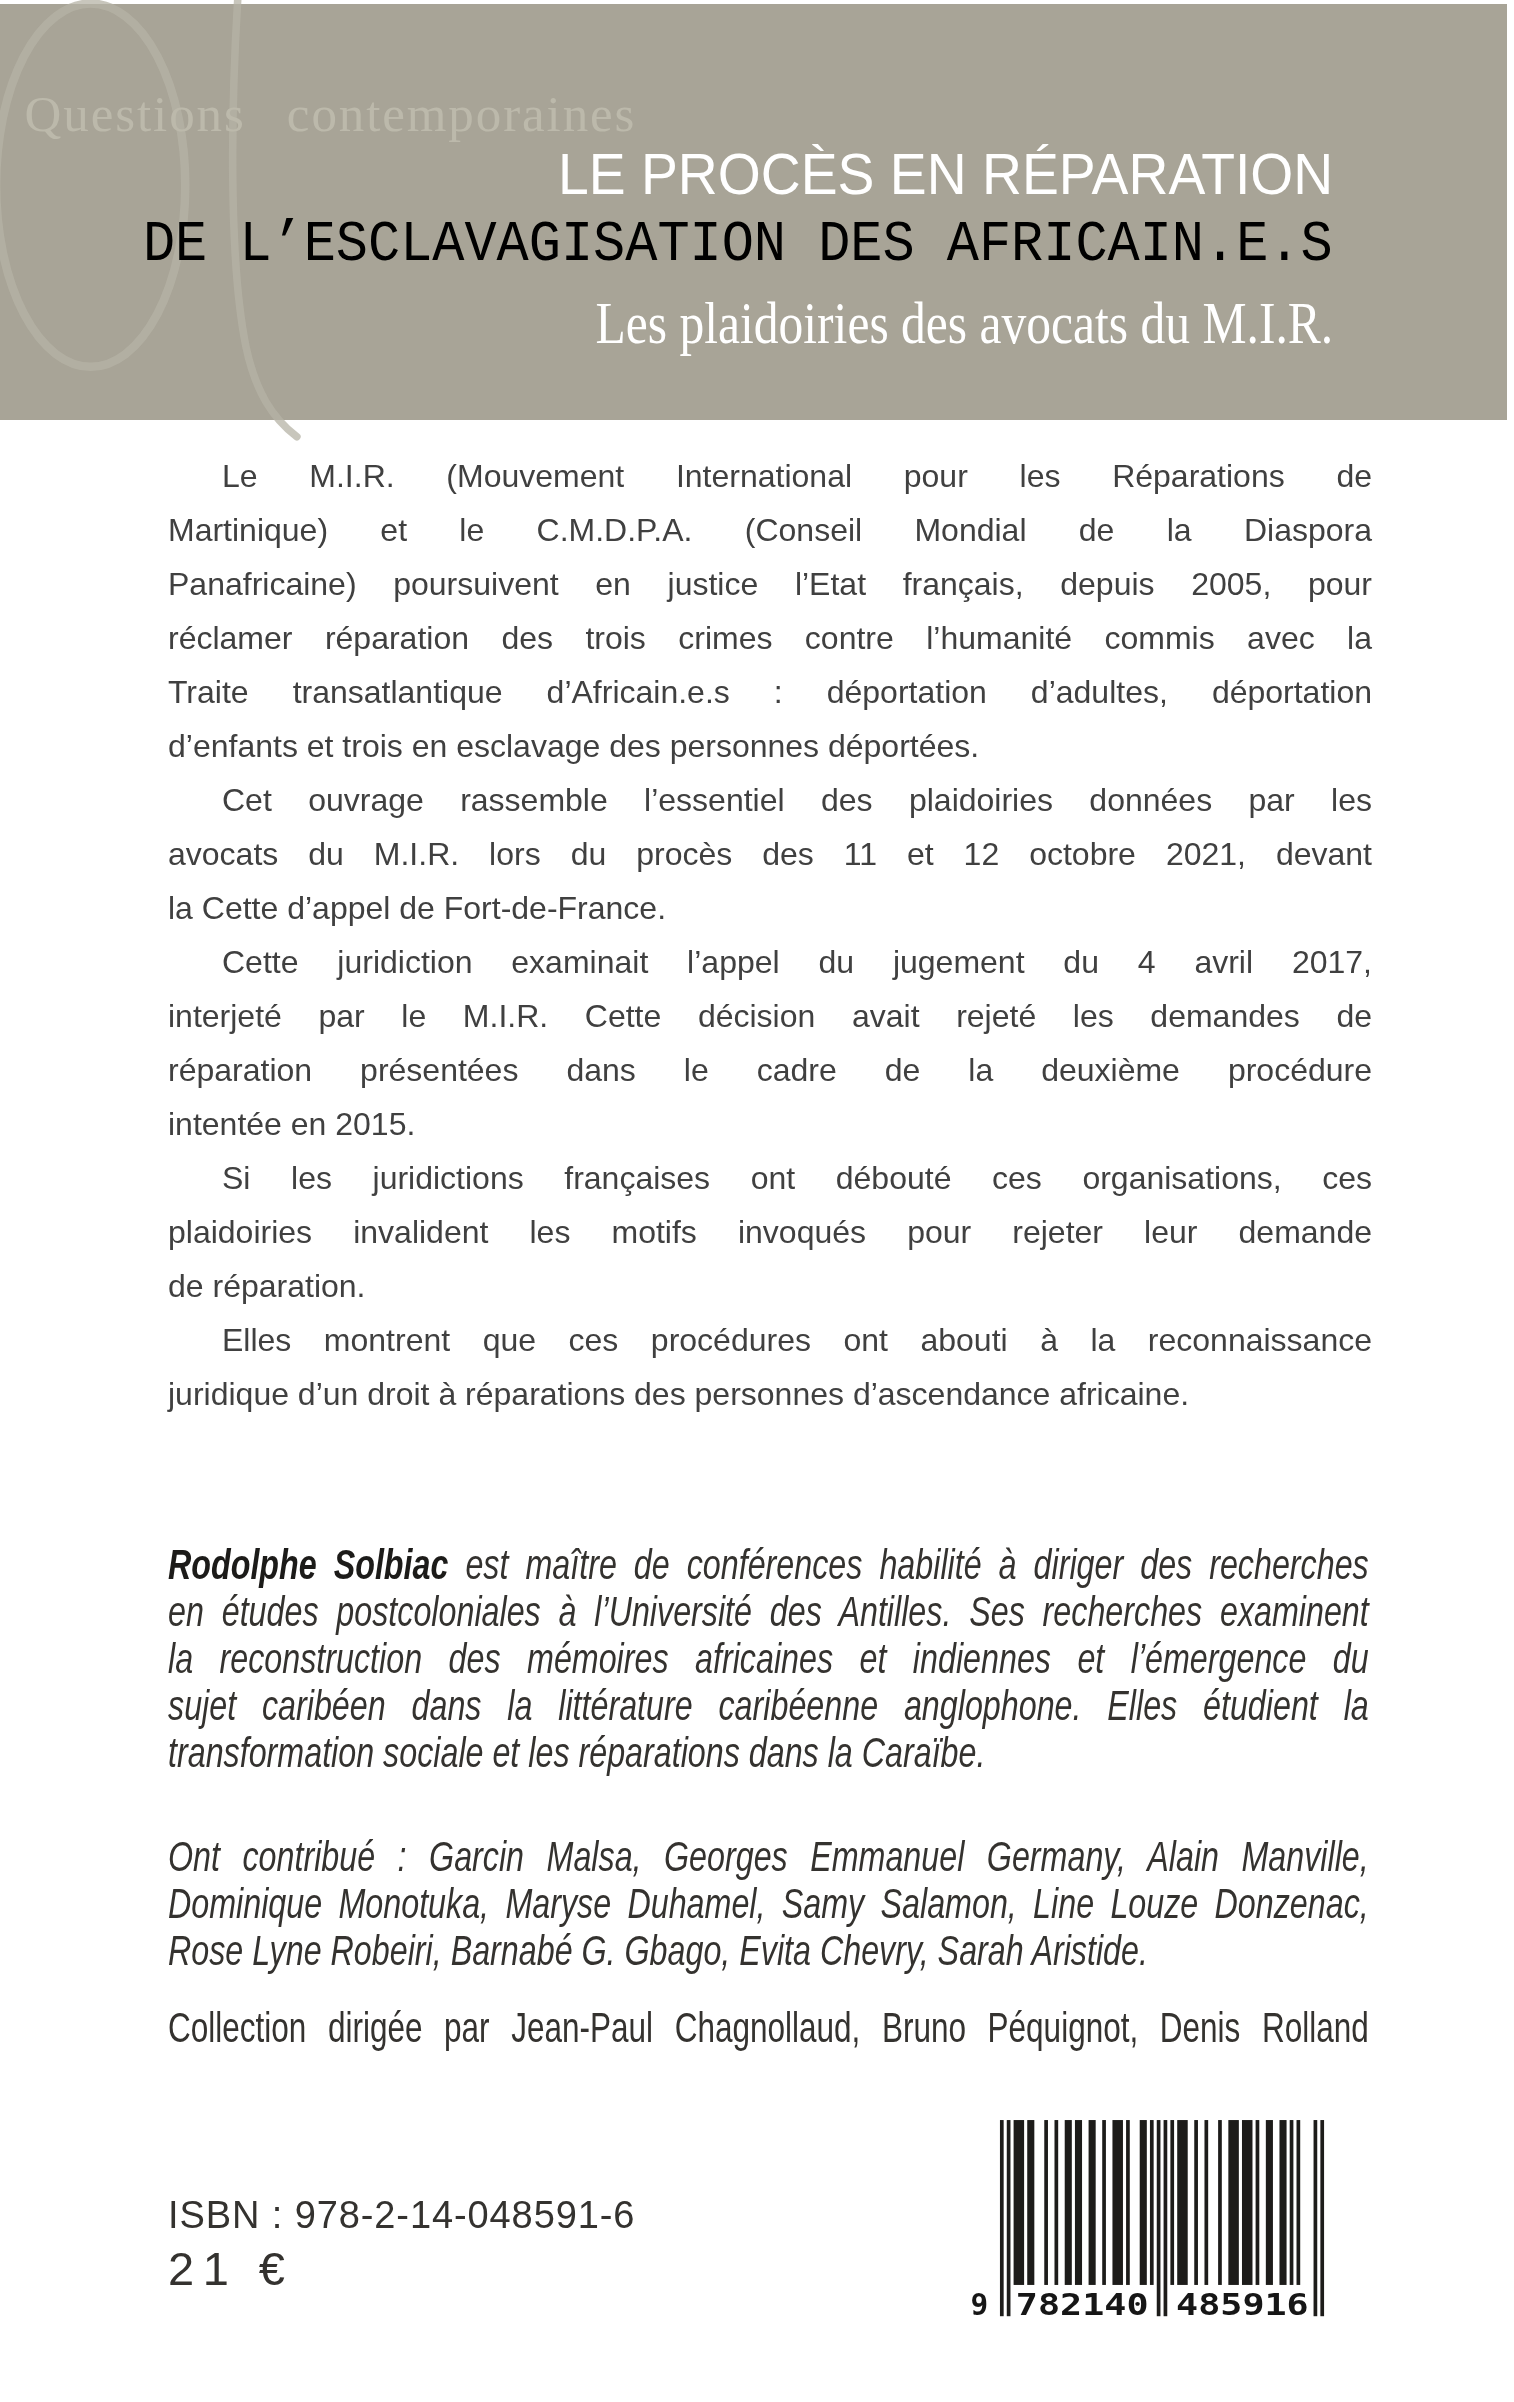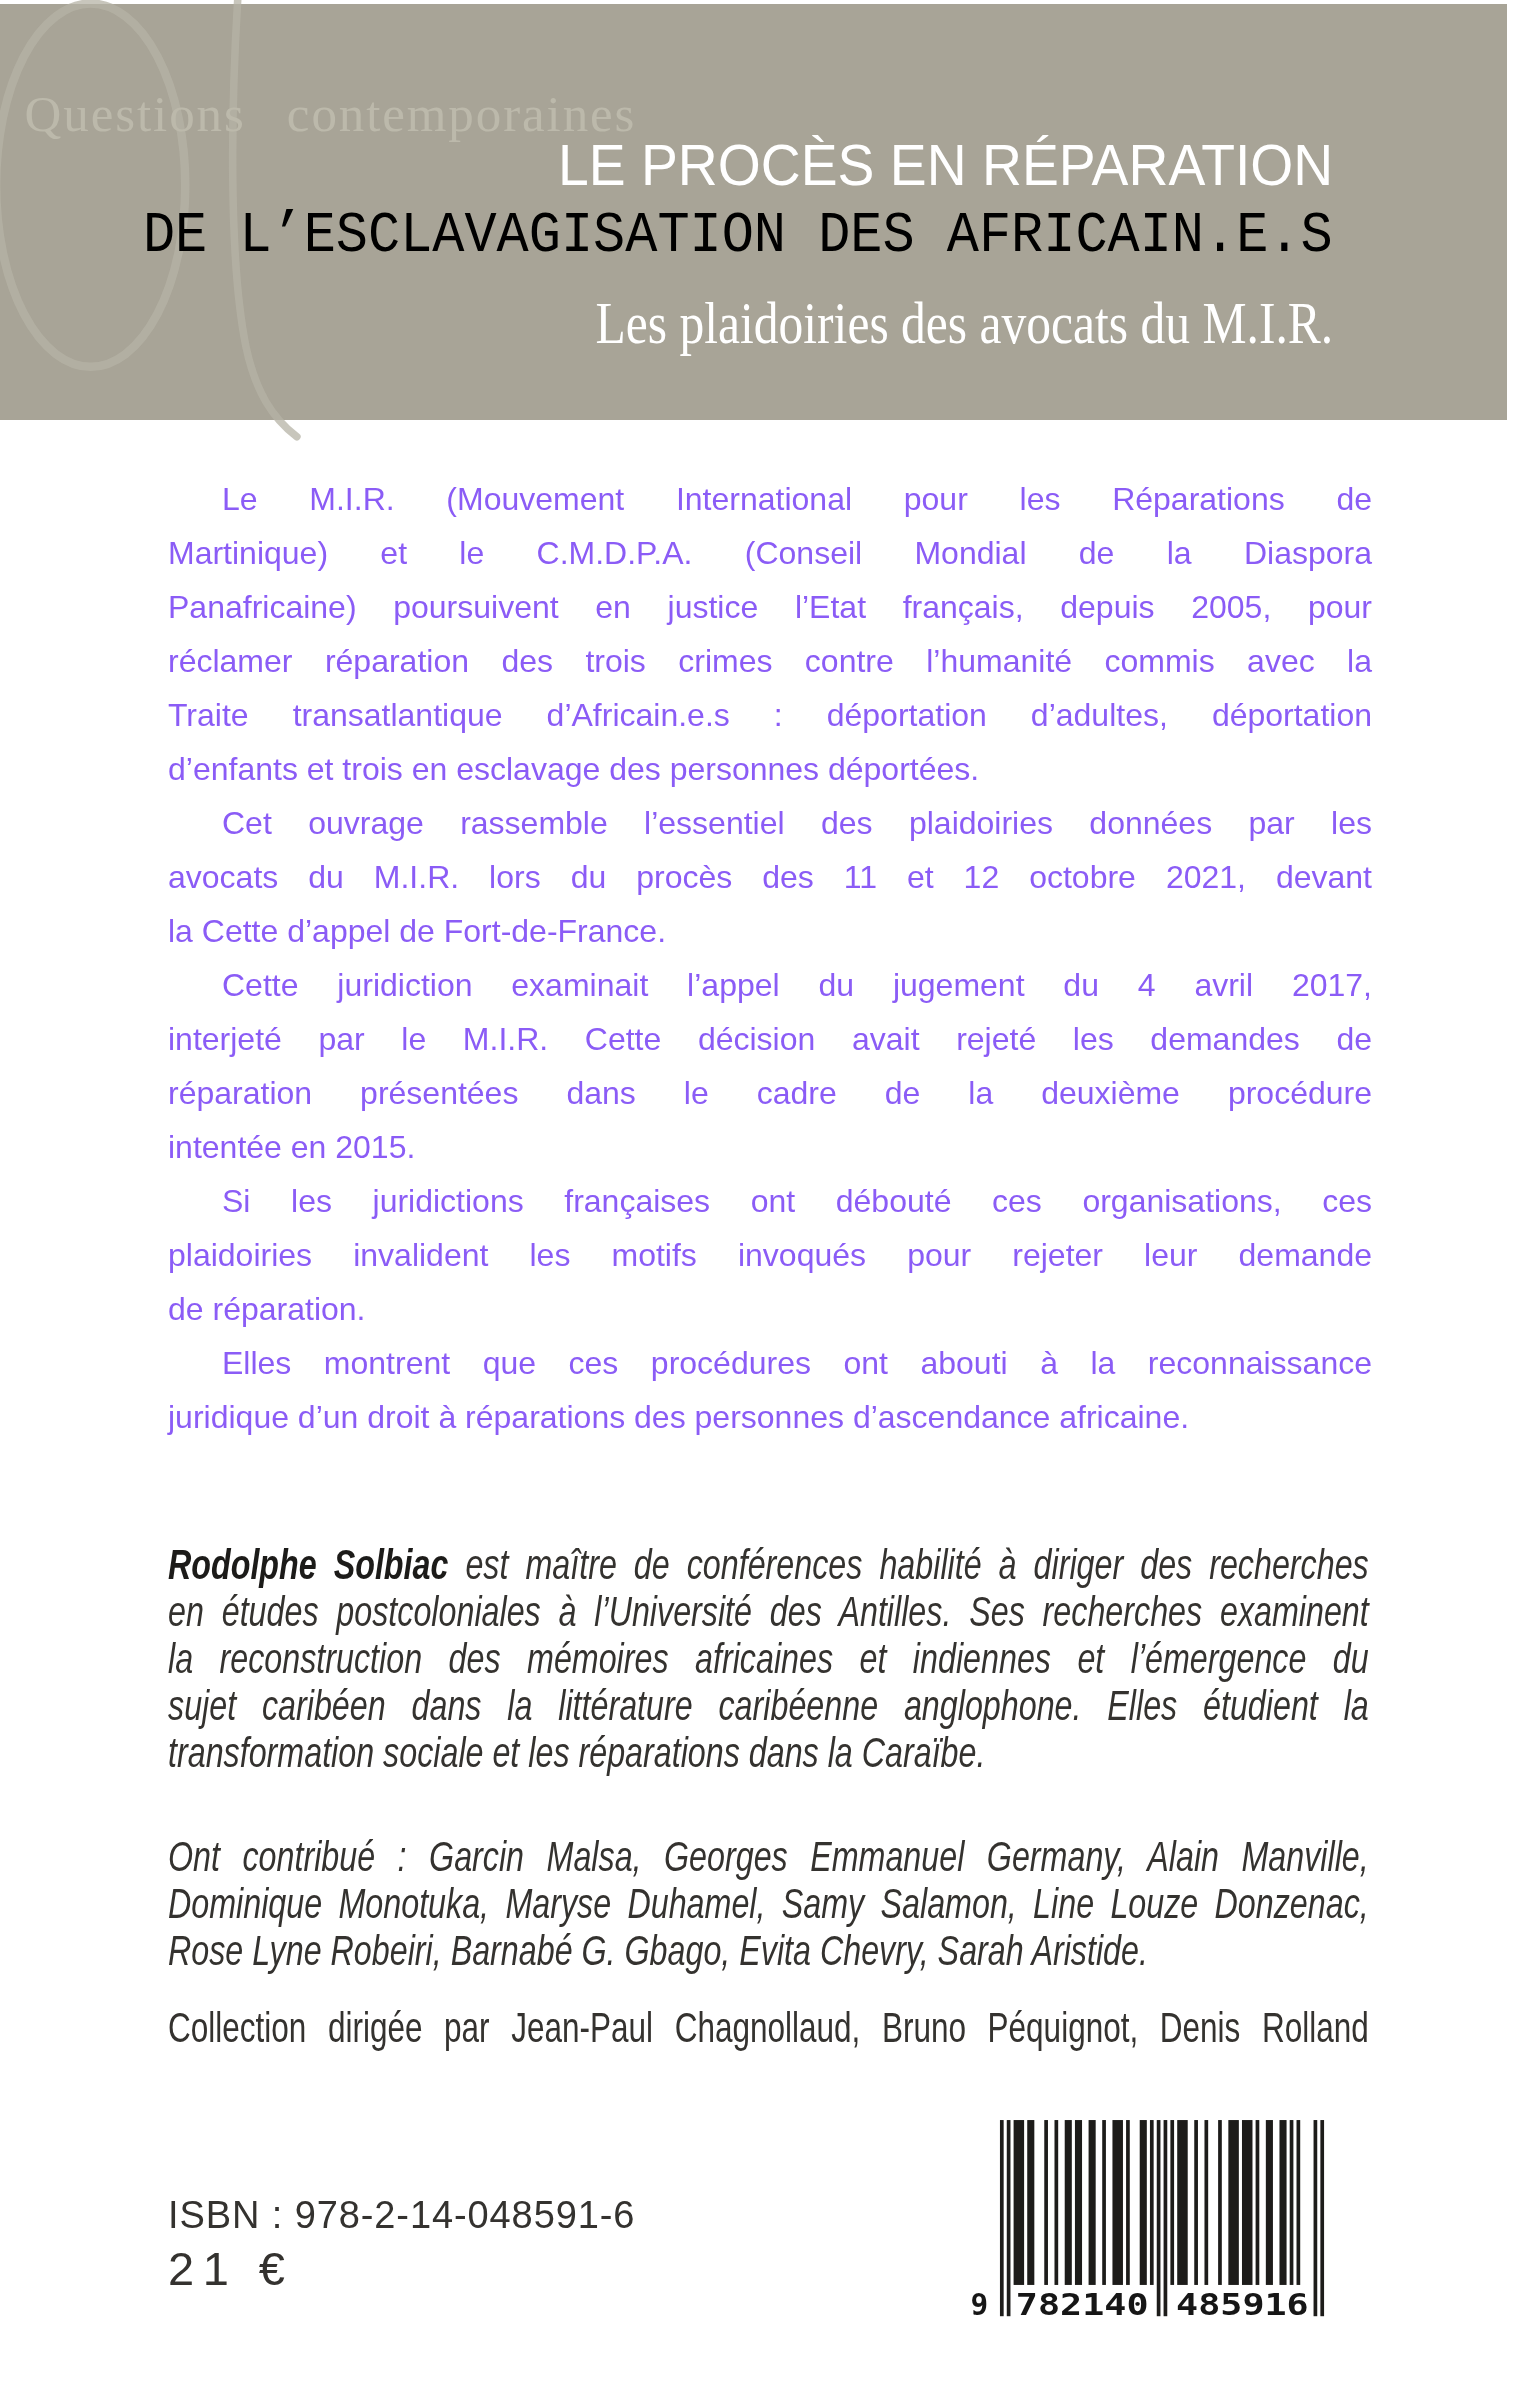--- a/index.html
+++ b/index.html
@@ -12,35 +12,35 @@
   .band { position:absolute; top:3.8px; left:0; width:1507px; height:416px; }
   .qmark { position:absolute; left:-5.7px; top:-7.6px; }
   .watermark {
     position:absolute; left:24.6px; top:81px;
     font-family:"Liberation Serif", serif;
     font-size:51px; font-weight:400;
     letter-spacing:1.9px; word-spacing:26.5px; white-space:nowrap;
   }
   .title-line {
     position:absolute; right:174px; white-space:nowrap;
-    color:#ffffff; font-size:57px; line-height:57px; font-weight:400;
+    color:#ffffff; font-size:57px; line-height:57px; font-weight:400;margin-top:9px;
   }
   .title-line .sx { display:inline-block; transform-origin:100% 50%; }
   .t1 { top:133px; } .t1 .sx { transform:scaleX(.97); }
   .t2 { top:204px; } .t2 .sx { transform:scaleX(.94); }
   .subtitle {
     position:absolute; right:174px; top:290px; white-space:nowrap;
     font-family:"Liberation Serif", serif; font-weight:400;
     font-size:59px; line-height:59px; color:#ffffff;
   }
   .subtitle .sx { display:inline-block; transform:scaleX(.84); transform-origin:100% 50%; }
   
   .synopsis {
-    position:absolute; left:168px; top:472px; width:1204px;
-    font-size:32px; line-height:54px; color:#8b5cf6;
+    position:absolute; left:168px; top:449px; width:1204px;
+    font-size:32px; line-height:54px; color:#404040;
   }
   .tline { text-align:justify; text-align-last:justify; }
   .tline.pend { text-align-last:left; }
   .tline.indent { text-indent:54px; }
   .lower {
     position:absolute; left:168px; width:1601px;
     transform:scaleX(.75); transform-origin:0 0;
     color:#34322f;
   }
   .bio      { top:1541px; font-size:43px; line-height:47px; font-style:italic; }

